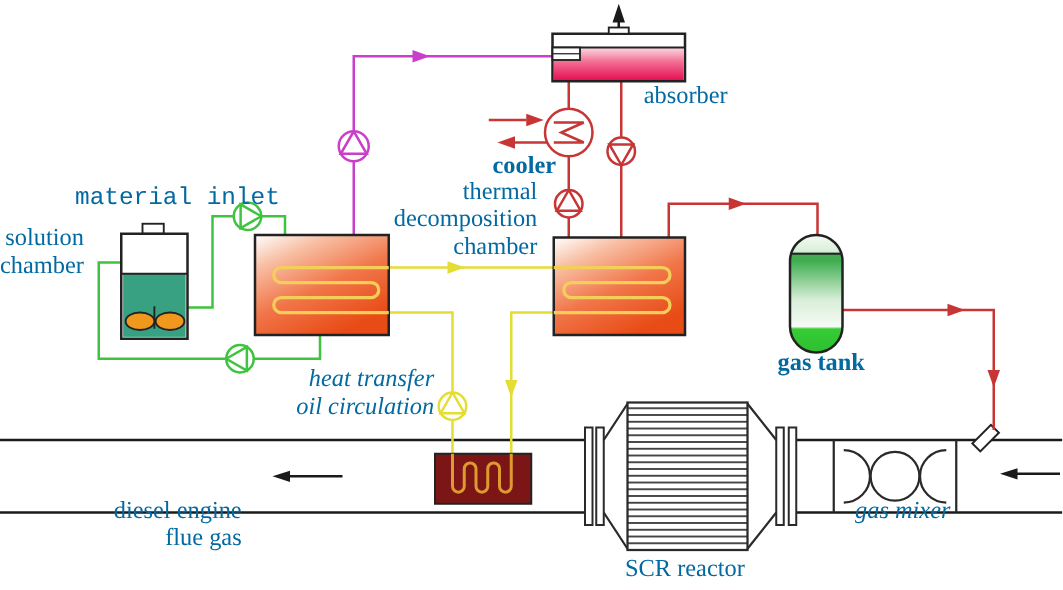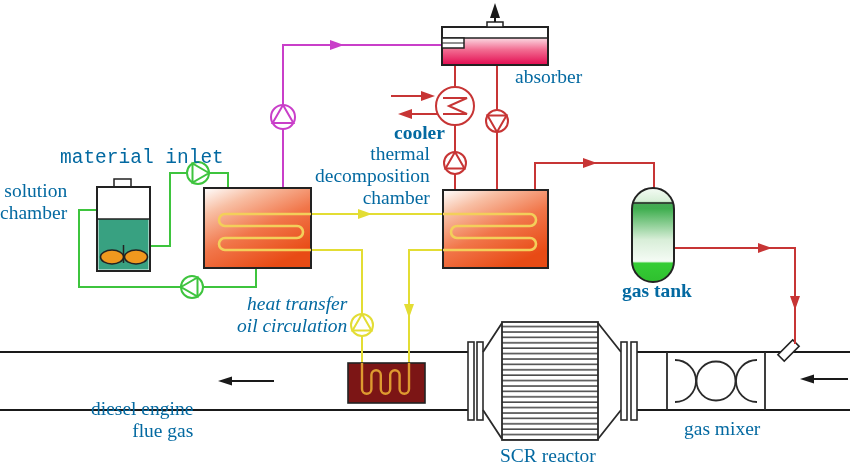--- a/index.html
+++ b/index.html
@@ -209,18 +209,18 @@
 chamber</div>
 <div class="lbl" style="left:60px;top:148px;font-family:Liberation Mono, monospace;">material inlet</div>
 <div class="lbl" style="left:315px;top:143px;">thermal
 decomposition
 chamber</div>
 <div class="lbl" style="left:237px;top:293px;font-style:italic;">heat transfer
 oil circulation</div>
 <div class="lbl" style="left:394px;top:122px;font-weight:bold;">cooler</div>
 <div class="lbl" style="left:515px;top:66px;">absorber</div>
 <div class="lbl" style="left:622px;top:280px;font-weight:bold;">gas tank</div>
-<div class="lbl" style="left:684px;top:418px;">gas mixer</div>
+<div class="lbl" style="left:684px;top:398px;font-style:italic;">gas mixer</div>
 <div class="lbl" style="left:500px;top:445px;">SCR reactor</div>
 <div class="lbl" style="left:91px;top:358px;margin-top:40px;">diesel engine
 flue gas</div>
 
 </div>
 
 </body></html>

